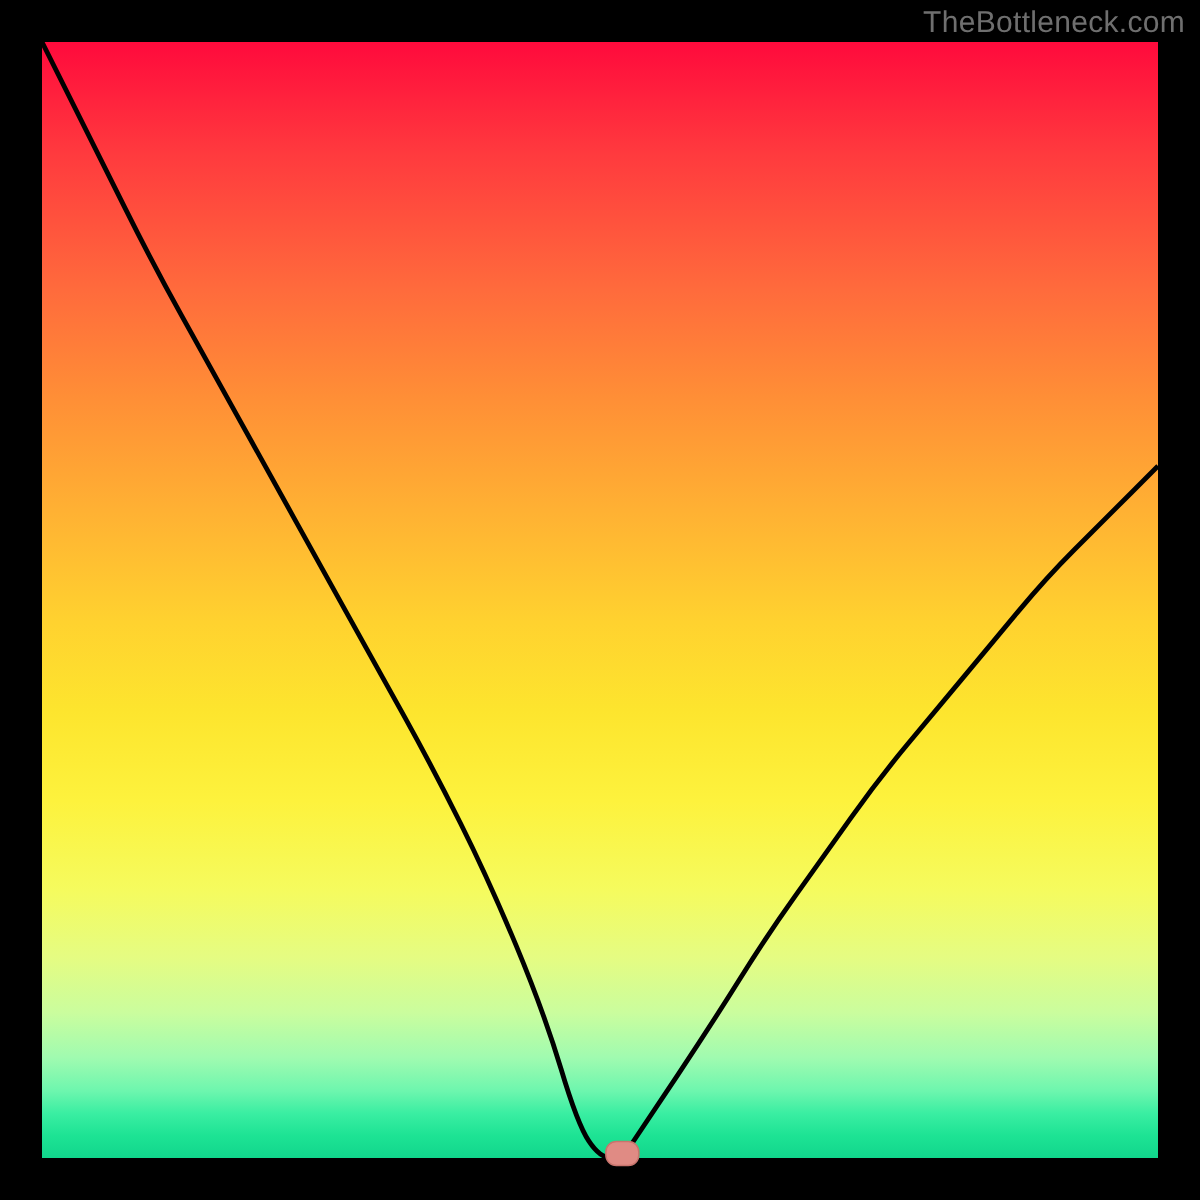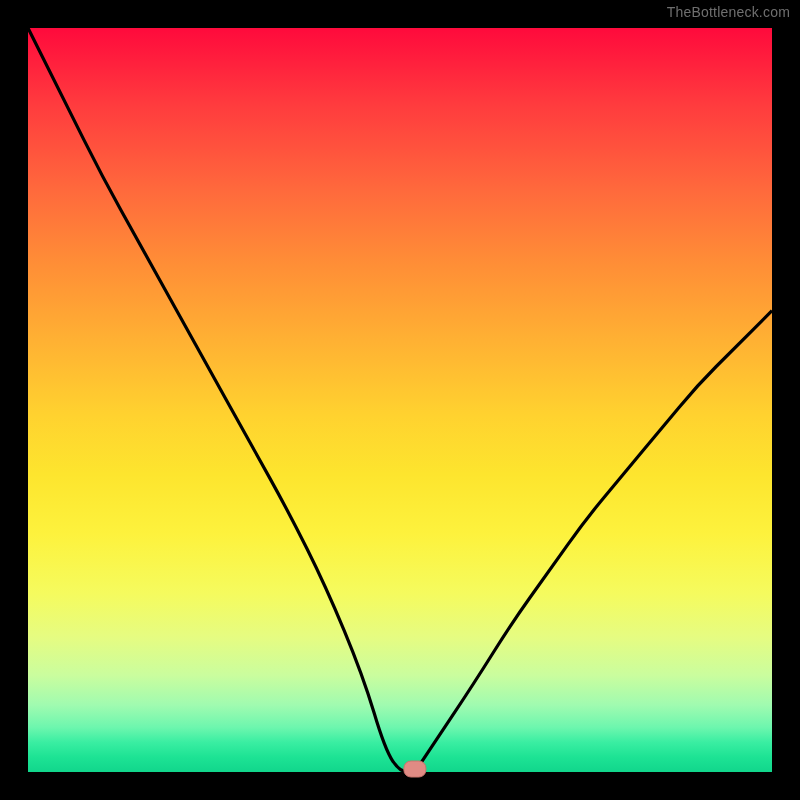--- a/index.html
+++ b/index.html
@@ -50,21 +50,21 @@
     top: 0;
     width: 744px;
     height: 744px;
     overflow: visible;
   }
   .watermark {
     position: absolute;
     right: 10px;
     top: 4px;
     color: #6f6f6f;
-    font-size: 14px;
+    font-size: 20px;
     letter-spacing: 0.2px;
     font-weight: 400;
     user-select: none;
   }
 </style>
 </head>
 <body>
 
 <div class="frame">
 

